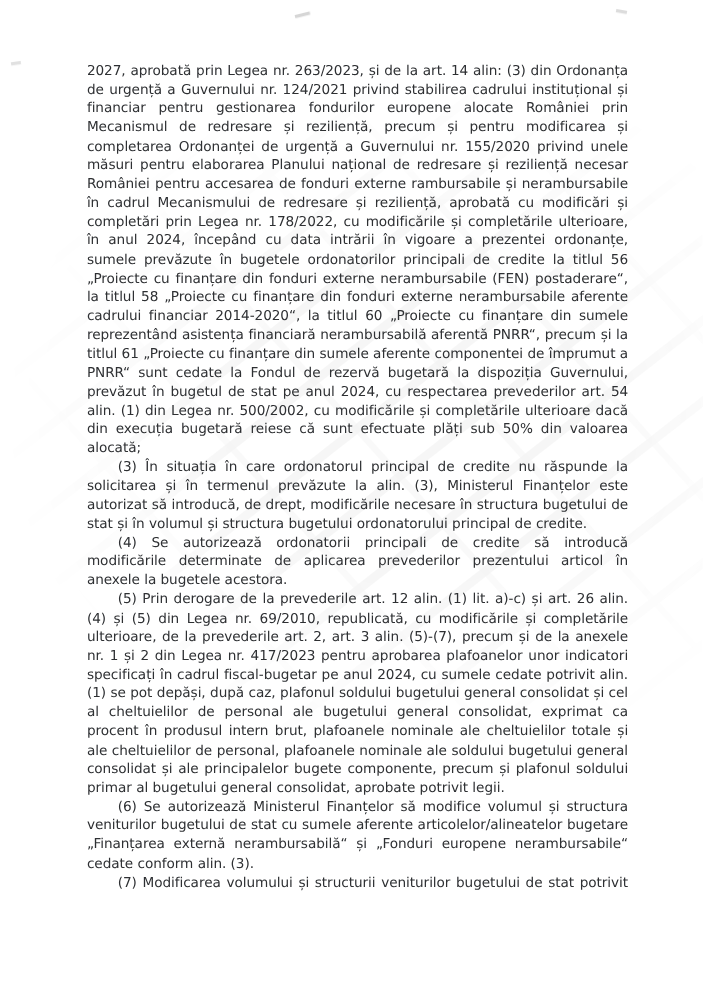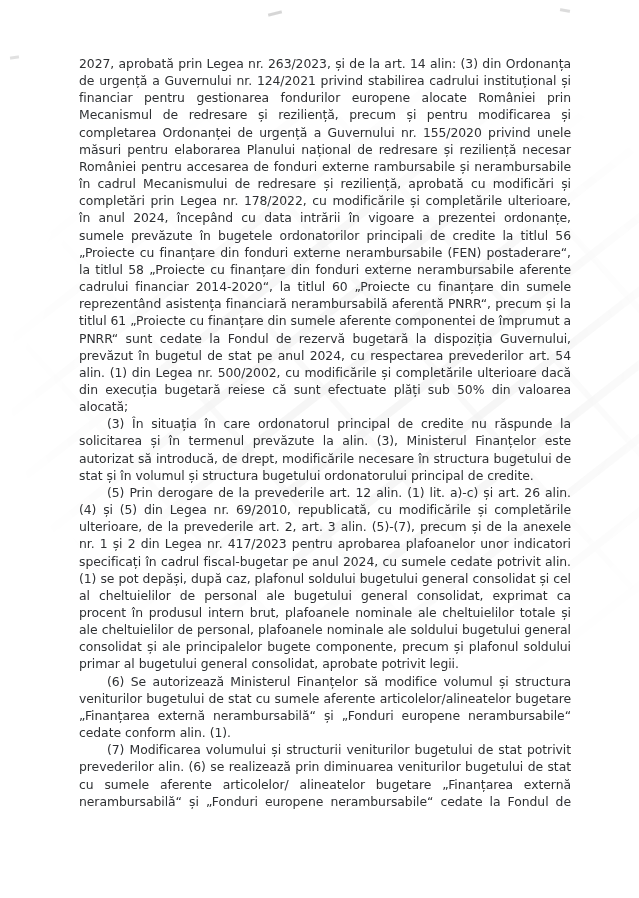--- a/index.html
+++ b/index.html
@@ -112,20 +112,21 @@
 
   <div id="speck-a"></div>
   <div id="speck-b"></div>
   <div id="speck-c"></div>
 
   <div id="watermark"></div>
 
   <div id="textblock">
     <p class="para">2027, aprobată prin Legea nr. 263/2023, și de la art. 14 alin: (3) din Ordonanța de urgență a Guvernului nr. 124/2021 privind stabilirea cadrului instituțional și financiar pentru gestionarea fondurilor europene alocate României prin Mecanismul de redresare și reziliență, precum și pentru modificarea și completarea Ordonanței de urgență a Guvernului nr. 155/2020 privind unele măsuri pentru elaborarea Planului național de redresare și reziliență necesar României pentru accesarea de fonduri externe rambursabile și nerambursabile în cadrul Mecanismului de redresare și reziliență, aprobată cu modificări și completări prin Legea nr. 178/2022, cu modificările și completările ulterioare, în anul 2024, începând cu data intrării în vigoare a prezentei ordonanțe, sumele prevăzute în bugetele ordonatorilor principali de credite la titlul 56 „Proiecte cu finanțare din fonduri externe nerambursabile (FEN) postaderare“, la titlul 58 „Proiecte cu finanțare din fonduri externe nerambursabile aferente cadrului financiar 2014-2020“, la titlul 60 „Proiecte cu finanțare din sumele reprezentând asistența financiară nerambursabilă aferentă PNRR“, precum și la titlul 61 „Proiecte cu finanțare din sumele aferente componentei de împrumut a PNRR“ sunt cedate la Fondul de rezervă bugetară la dispoziția Guvernului, prevăzut în bugetul de stat pe anul 2024, cu respectarea prevederilor art. 54 alin. (1) din Legea nr. 500/2002, cu modificările și completările ulterioare dacă din execuția bugetară reiese că sunt efectuate plăți sub 50% din valoarea alocată;</p>
     <p class="para indent">(3) În situația în care ordonatorul principal de credite nu răspunde la solicitarea și în termenul prevăzute la alin. (3), Ministerul Finanțelor este autorizat să introducă, de drept, modificările necesare în structura bugetului de stat și în volumul și structura bugetului ordonatorului principal de credite.</p>
+    <p class="para indent">(4) Se autorizează ordonatorii principali de credite să introducă modificările determinate de aplicarea prevederilor prezentului articol în anexele la bugetele acestora.</p>
     <p class="para indent">(5) Prin derogare de la prevederile art. 12 alin. (1) lit. a)-c) și art. 26 alin. (4) și (5) din Legea nr. 69/2010, republicată, cu modificările și completările ulterioare, de la prevederile art. 2, art. 3 alin. (5)-(7), precum și de la anexele nr. 1 și 2 din Legea nr. 417/2023 pentru aprobarea plafoanelor unor indicatori specificați în cadrul fiscal-bugetar pe anul 2024, cu sumele cedate potrivit alin. (1) se pot depăși, după caz, plafonul soldului bugetului general consolidat și cel al cheltuielilor de personal ale bugetului general consolidat, exprimat ca procent în produsul intern brut, plafoanele nominale ale cheltuielilor totale și ale cheltuielilor de personal, plafoanele nominale ale soldului bugetului general consolidat și ale principalelor bugete componente, precum și plafonul soldului primar al bugetului general consolidat, aprobate potrivit legii.</p>
-    <p class="para indent">(6) Se autorizează Ministerul Finanțelor să modifice volumul și structura veniturilor bugetului de stat cu sumele aferente articolelor/alineatelor bugetare „Finanțarea externă nerambursabilă“ și „Fonduri europene nerambursabile“ cedate conform alin. (1).</p>
+    <p class="para indent">(6) Se autorizează Ministerul Finanțelor să modifice volumul și structura veniturilor bugetului de stat cu sumele aferente articolelor/alineatelor bugetare „Finanțarea externă nerambursabilă“ și „Fonduri europene nerambursabile“ cedate conform alin. (3).</p>
     <p class="para indent">(7) Modificarea volumului și structurii veniturilor bugetului de stat potrivit prevederilor alin. (6) se realizează prin diminuarea veniturilor bugetului de stat cu sumele aferente articolelor/ alineatelor bugetare „Finanțarea externă nerambursabilă“ și „Fonduri europene nerambursabile“ cedate la Fondul de rezervă bugetară la dispoziția Guvernului și, respectiv, prin majorarea veniturilor bugetului</p>
   </div>
 
   <div id="page-number">9</div>
 
 </div>
 
 </body></html>

